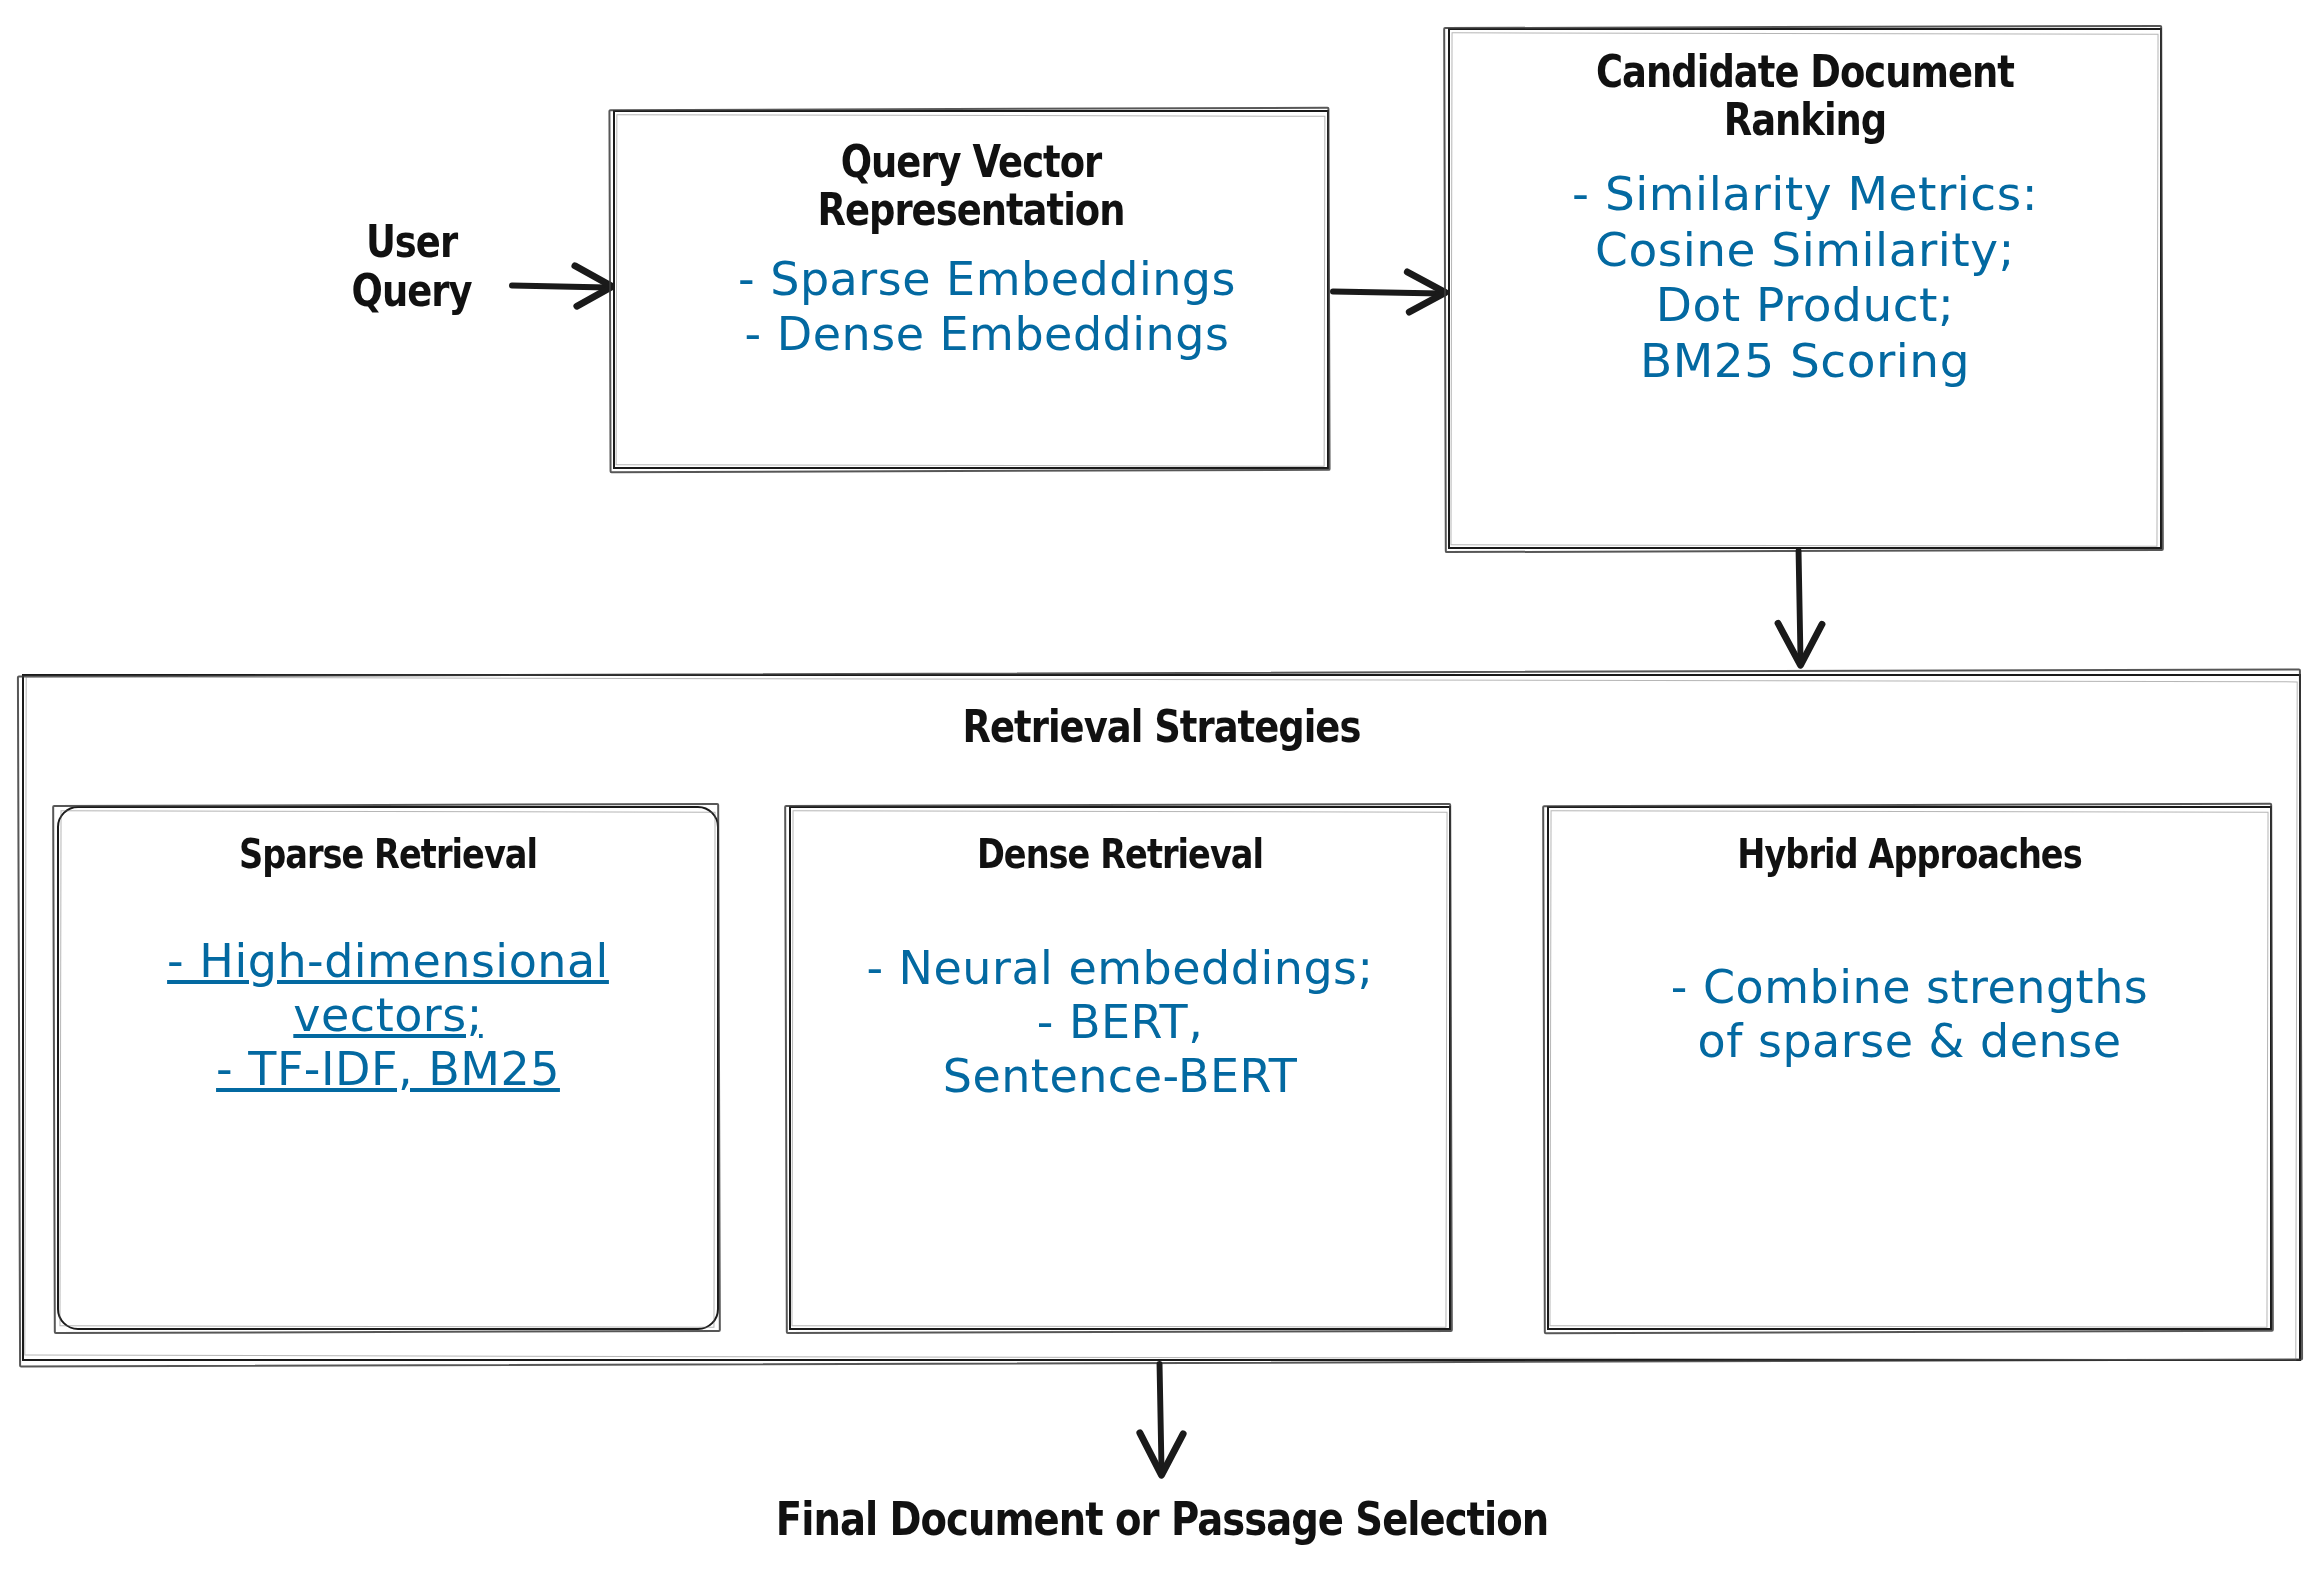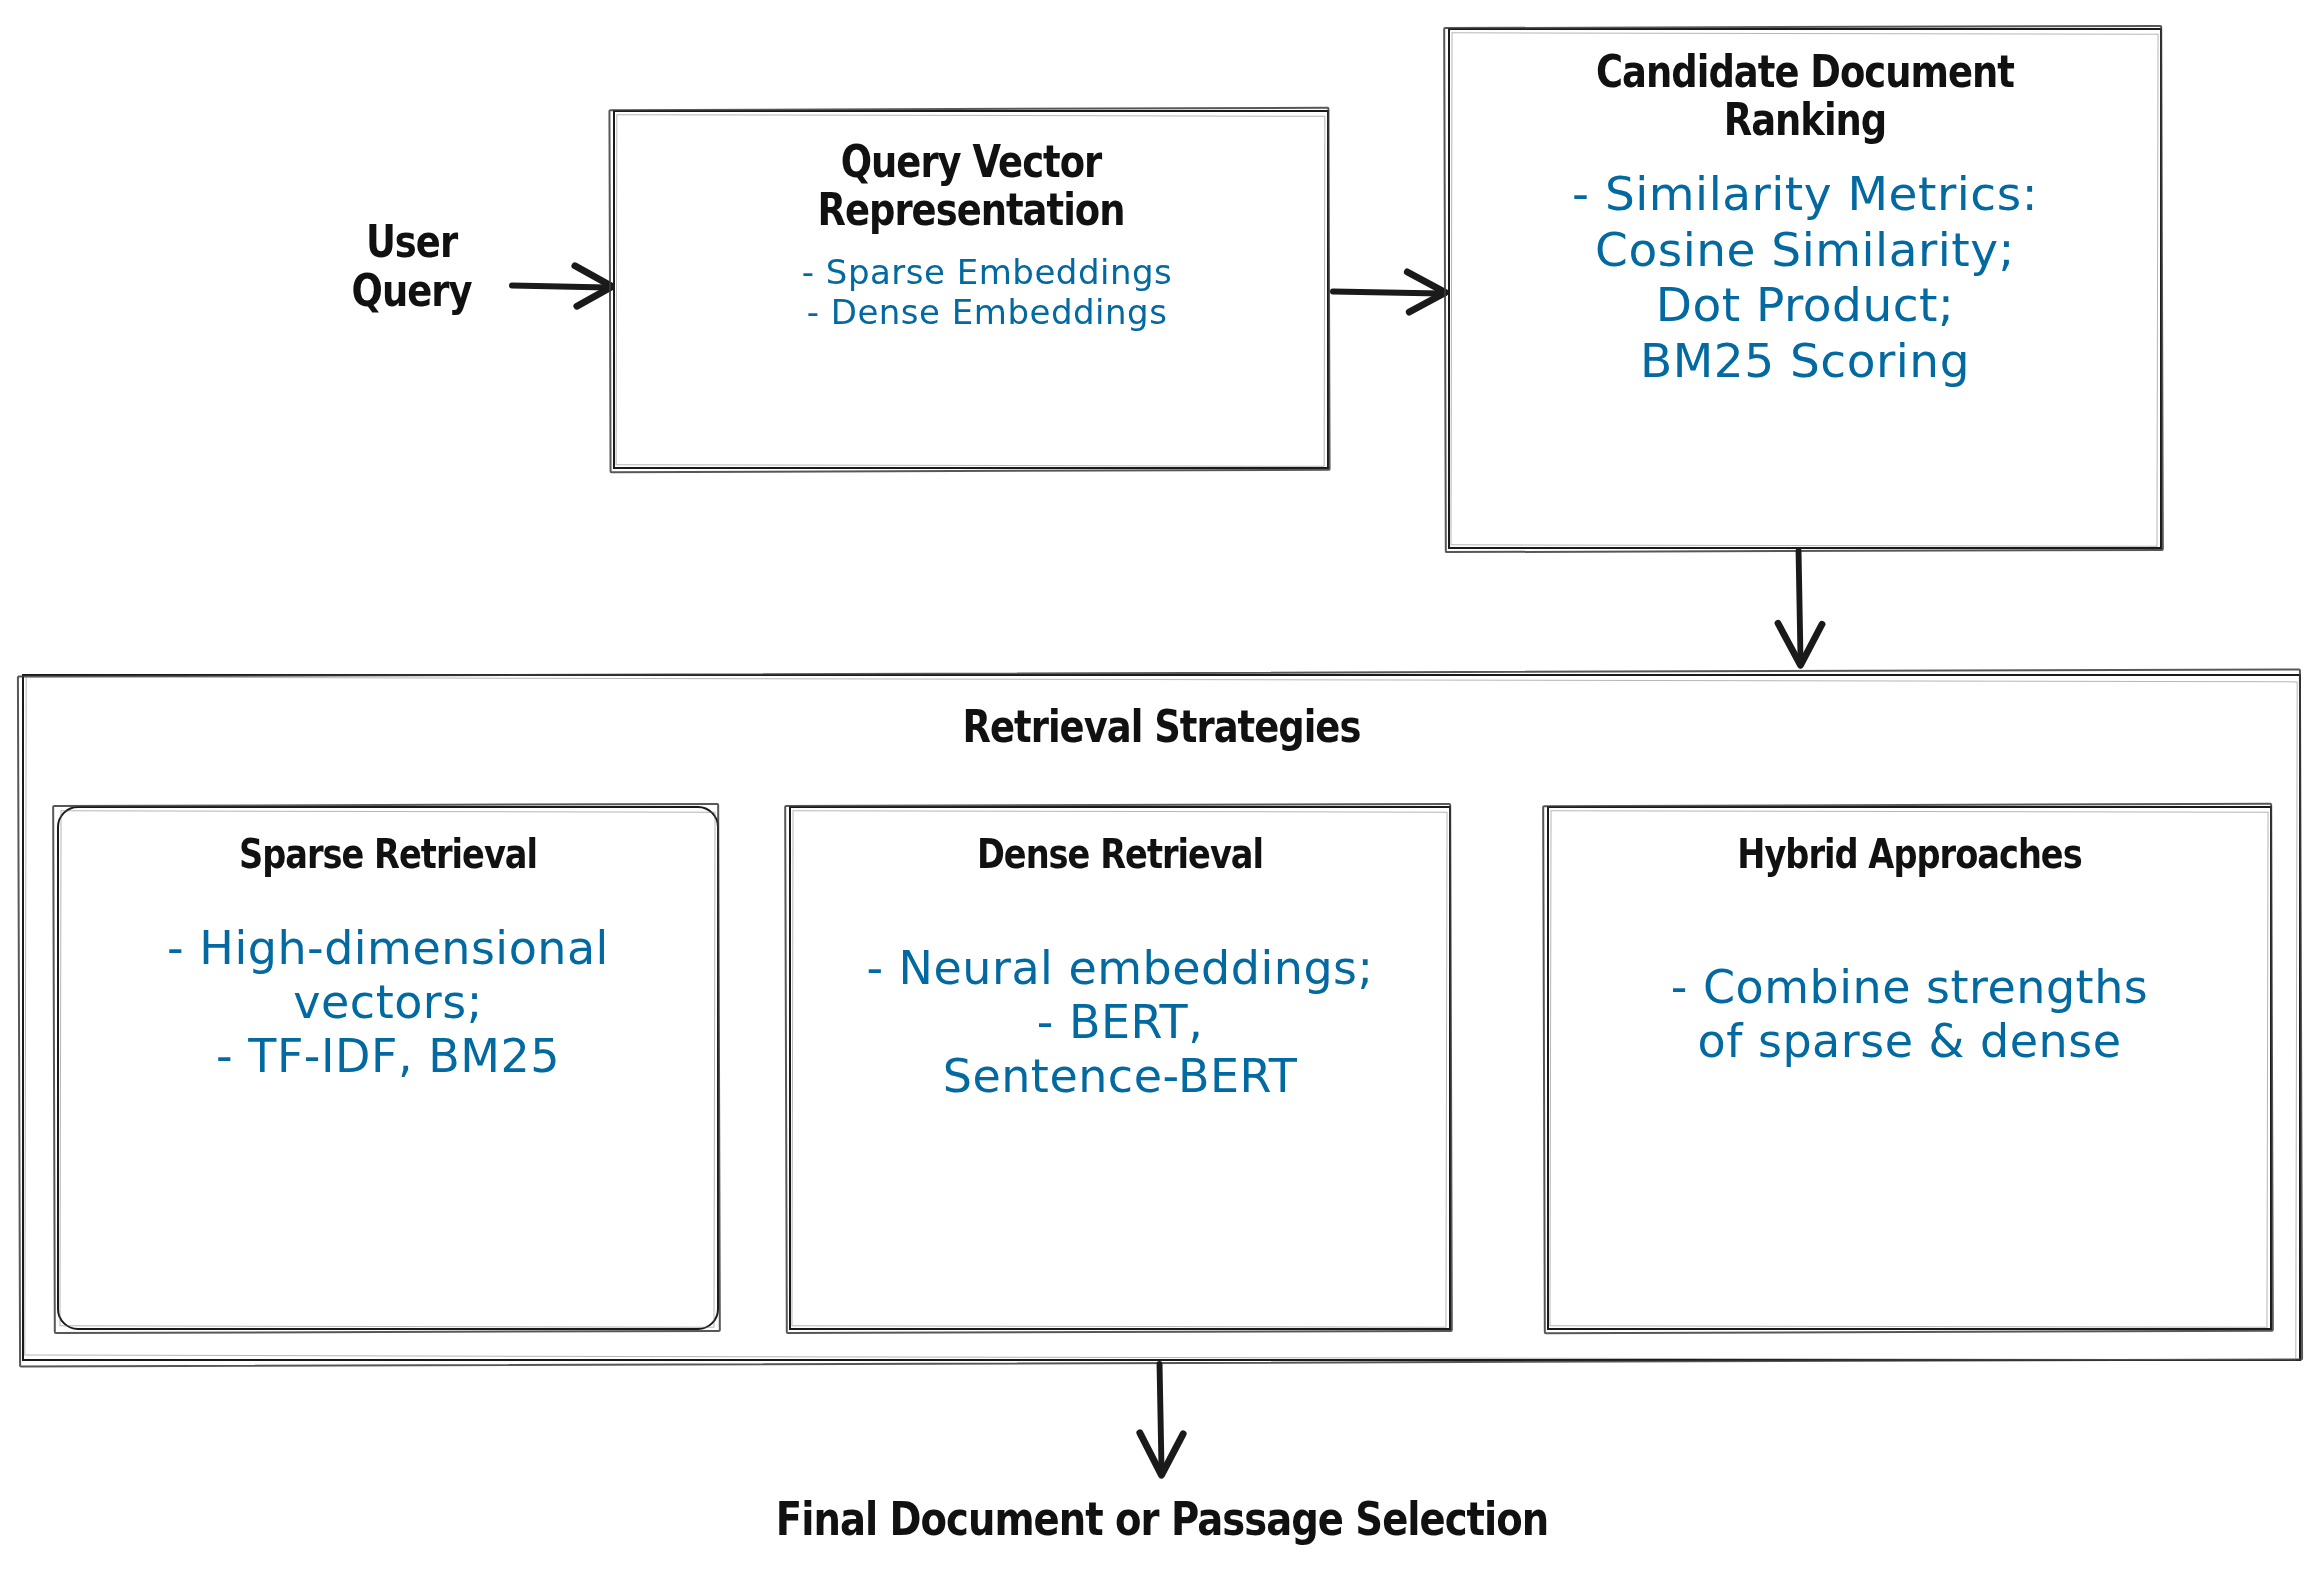--- a/index.html
+++ b/index.html
@@ -80,36 +80,36 @@
     position: absolute;
     left: 294px;
     top: 218px;
     width: 235px;
     font-size: 45px;
     z-index: 5;
   }
 
   #box-qvr { left: 613px; top: 110px; width: 716px; height: 359px; }
   #qvr-heading { margin-top: 25.5px; font-size: 45px; }
-  #qvr-body    { margin-top: 17.6px; font-size: 34px; text-align: center; padding-left: 32px; }
+  #qvr-body    { margin-top: 17.6px; font-size: 46px; text-align: center; padding-left: 32px; }
 
   #box-cdr { left: 1448px; top: 28px; width: 714px; height: 521px; }
   #cdr-heading { margin-top: 17.6px; font-size: 45px; }
   #cdr-body    { margin-top: 21.6px; font-size: 47px; }
 
   #box-strategies { left: 21.6px; top: 674px; width: 2279px; height: 687px; }
   #strategies-heading { margin-top: 27.4px; font-size: 45px; }
 
   #box-sparse { left: 57px; top: 806px; width: 662px; height: 524px; border-radius: 21px; }
   #box-dense  { left: 789px; top: 806px; width: 662px; height: 524px; }
   #box-hybrid { left: 1547px; top: 806px; width: 725px; height: 524px; }
 
   .sub-heading { margin-top: 23.5px; font-size: 41px; }
   .sub-body    { font-size: 46px; }
-  #sparse-body { margin-top: 45px; }
+  #sparse-body { margin-top: 58px; text-decoration: underline; }
   #dense-body  { margin-top: 65px; }
   #hybrid-body { margin-top: 84px; }
 
   #final-label {
     position: absolute;
     left: 0;
     top: 1494px;
     width: 2324px;
     font-size: 47px;
   }

